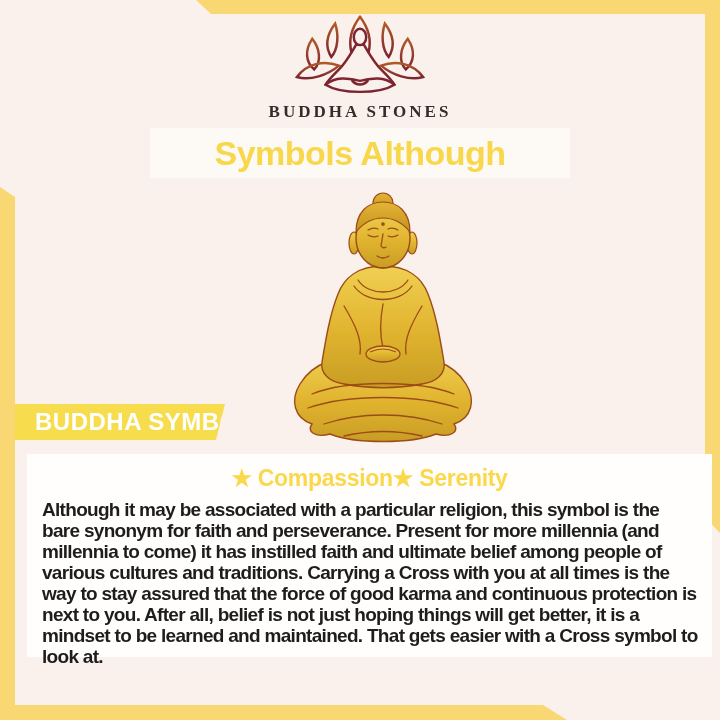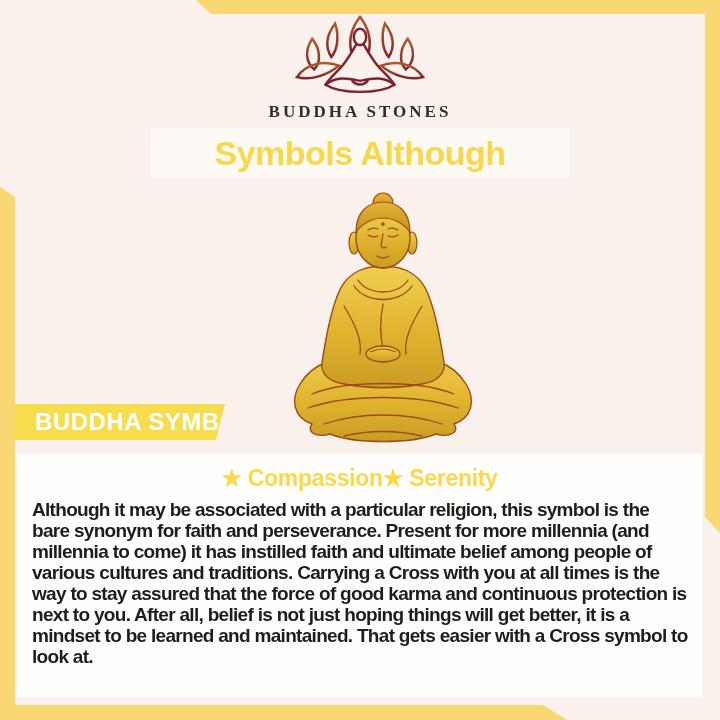--- a/index.html
+++ b/index.html
@@ -53,21 +53,21 @@
     background:var(--badge-yellow);
     clip-path:polygon(0 0,100% 0,201px 100%,0 100%);
     display:flex;align-items:center;
   }
   .badge-text{
     color:#ffffff;font-size:24px;font-weight:600;letter-spacing:0.5px;padding-left:20px;
     white-space:nowrap;
   }
   
   .panel{
-    position:absolute;left:17px;top:454px;width:685px;height:243px;
+    position:absolute;left:27px;top:454px;width:685px;height:203px;
     background:var(--panel-bg);
   }
   .panel-heading{
     margin-top:11px;text-align:center;font-size:23px;font-weight:bold;
     letter-spacing:-0.3px;color:var(--heading-yellow);
   }
   .panel-paragraph{
     margin:7px 12px 0 15px;
     font-size:19px;line-height:21px;font-weight:bold;letter-spacing:-0.7px;
     color:var(--body-text);text-align:left;

